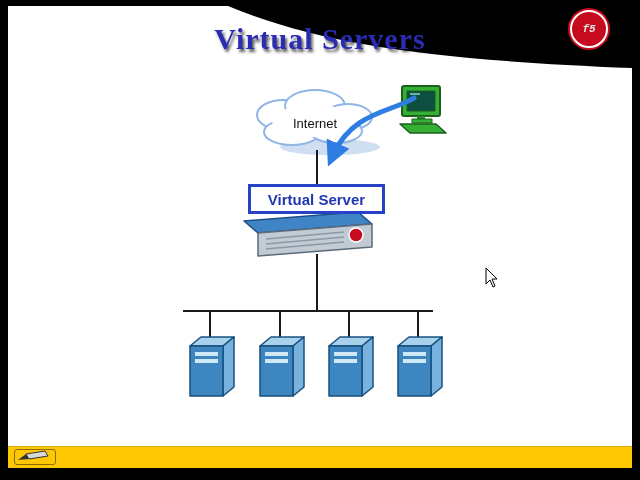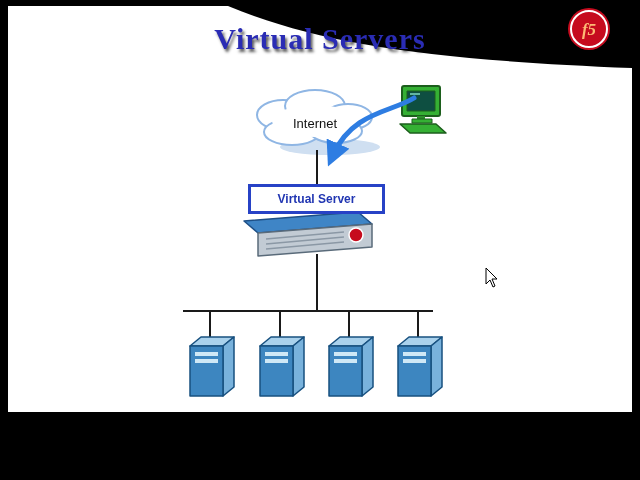--- a/index.html
+++ b/index.html
@@ -1,32 +1,32 @@
 <!DOCTYPE html>
 <html><head>
 <meta charset="utf-8">
 <style>
   html,body{margin:0;padding:0;background:#000;}
-  .stage{position:relative;width:640px;height:412px;background:#000;overflow:hidden;
+  .stage{position:relative;width:640px;height:480px;background:#000;overflow:hidden;
          font-family:"Liberation Sans",sans-serif;}
   .slide{position:absolute;left:8px;top:6px;width:624px;height:440px;background:#ffffff;}
   .gfx{position:absolute;left:0;top:0;z-index:2;}
   .title{position:absolute;left:8px;top:22px;width:624px;text-align:center;z-index:3;
          font-family:"Liberation Serif",serif;font-weight:bold;font-size:30px;letter-spacing:1px;
          color:#2a2cb4;text-shadow:2px 3px 3px rgba(0,0,0,0.65);}
   .logo{position:absolute;left:570px;top:10px;width:34px;height:34px;border-radius:50%;
         background:#c60b1e;border:2px solid #ffffff;box-shadow:0 0 0 2px #c60b1e;z-index:4;
         display:flex;align-items:center;justify-content:center;}
-  .logo span{color:#fdba74;font-family:Liberation Serif, serif;font-style:italic;
-        font-weight:bold;font-size:17px;line-height:1;}
+  .logo span{color:#e5e5e5;font-family:Liberation Mono, monospace;font-style:italic;
+        font-weight:bold;font-size:11px;line-height:1;}
   .cloud-label{position:absolute;left:268px;top:116px;width:94px;text-align:center;z-index:3;
         font-weight:normal;font-size:13px;color:#111111;}
   .vs-box{position:absolute;left:248px;top:184px;width:131px;height:24px;z-index:3;
         background:#ffffff;border:3px solid #2742c6;display:flex;align-items:center;justify-content:center;}
-  .vs-box span{font-weight:bold;font-size:12px;color:#2136b2;}
+  .vs-box span{font-weight:bold;font-size:15px;color:#2136b2;}
   .bottom-bar{position:absolute;left:8px;top:446px;width:624px;height:21px;z-index:3;
         background:#fdc702;border-top:1px solid #e2a900;}
   .pen-btn{position:absolute;left:14px;top:449px;width:42px;height:16px;z-index:4;
         background:#fdc702;border:1px solid #8a6d00;border-radius:3px;padding:0;cursor:pointer;
         display:flex;align-items:center;justify-content:flex-start;}
 </style>
 </head>
 <body>
 
 <div class="stage">

